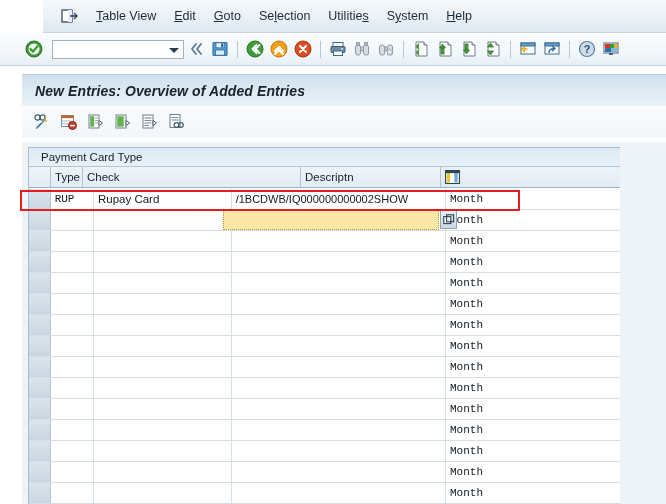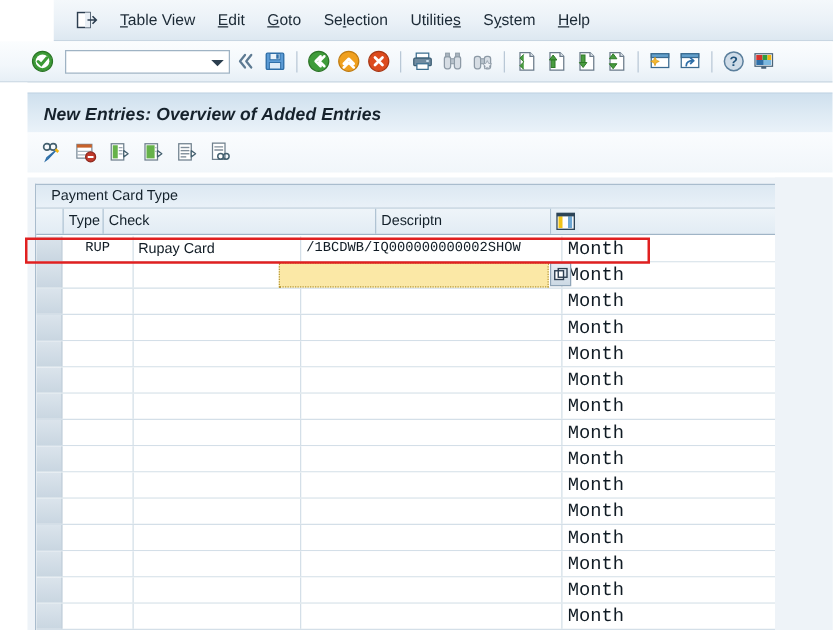--- a/index.html
+++ b/index.html
@@ -173,24 +173,24 @@
     border-right: 1px solid #d4dfe8;
     white-space: nowrap; overflow: hidden;
     color: #101b24;
   }
   .c-sel {
     width: 22px;
     background: linear-gradient(to bottom, #dbe4ec 0%, #c9d6e1 100%);
     border-right: 1px solid #b6c6d4;
     padding-left: 0;
   }
-  .c-type { width: 44px; font-family: "Liberation Mono", monospace; font-size: 11px; margin-left: 14px; }
+  .c-type { width: 44px; font-family: "Liberation Mono", monospace; font-size: 11px; }
   .c-desc { width: 140px; }
-  .c-check { width: 218px; font-family: Liberation Mono, monospace; font-size: 11px; }
-  .c-date { width: 178px; font-family: "Liberation Mono", monospace; font-size: 15px; border-right: 0; }
+  .c-check { width: 218px; font-family: Liberation Sans, sans-serif; font-size: 11px; }
+  .c-date { width: 178px; font-family: "Liberation Mono", monospace; font-size: 11px; border-right: 0; }
 
   
   .row-hl {
     position: absolute; left: 20px; top: 190px;
     width: 500px; height: 21px;
     border: 2px solid #e02020;
     pointer-events: none;
     z-index: 30;
   }
 

